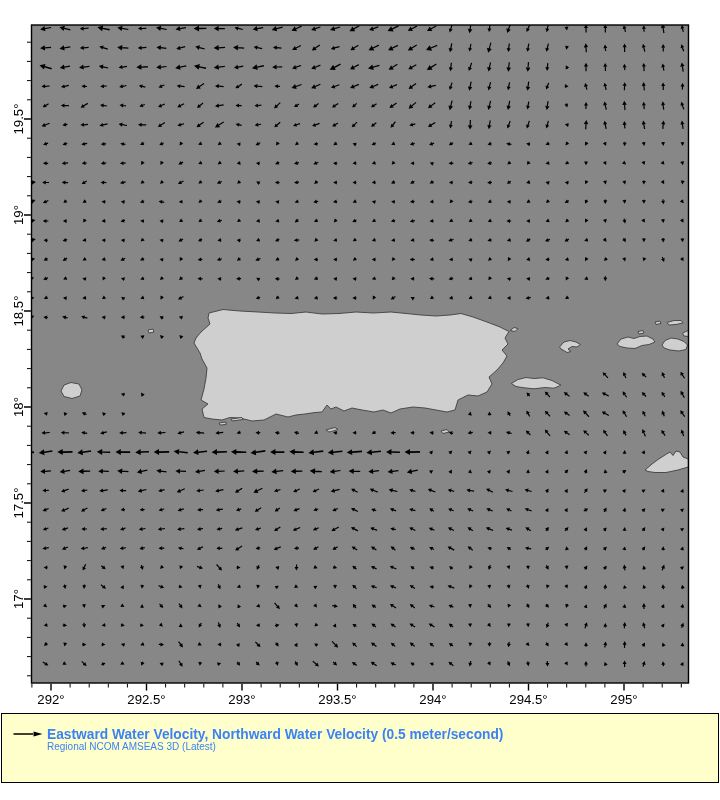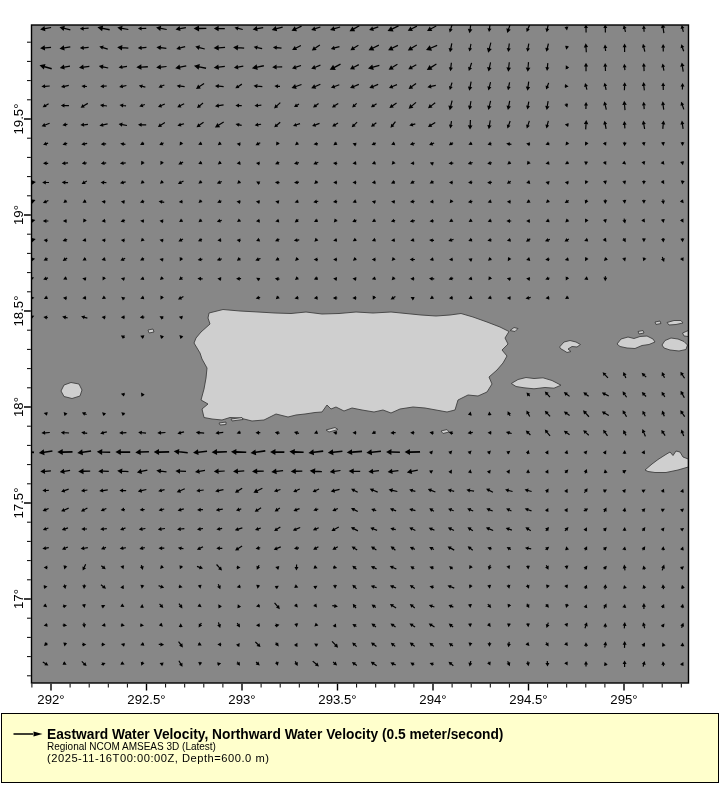--- a/index.html
+++ b/index.html
@@ -1,20 +1,20 @@
 <!DOCTYPE html>
 <html><head>
 <meta charset="utf-8">
 <style>
 html,body{margin:0;padding:0;background:#ffffff;width:720px;height:800px;overflow:hidden;}
 body{font-family:"Liberation Sans",sans-serif;}
 #fig{position:relative;width:604px;height:800px;background:#ffffff;}
 #map{position:absolute;left:0;top:0;}
 #legend{position:absolute;left:1px;top:713px;width:716px;height:68px;background:#ffffcc;border:1.7px solid #000;}
-.lt{position:absolute;left:45px;color:#000000;white-space:nowrap;}
+.lt{position:absolute;left:45px;color:#3b82f6;white-space:nowrap;}
 </style>
 </head>
 <body>
 <div id="fig">
 
 <div id="map">
 <svg width="720" height="800" viewBox="0 0 720 800">
 <defs>
           <clipPath id="pc">
             <rect x="31.5" y="25.0" width="657.0" height="658.0"></rect>
@@ -100,16 +100,15 @@
 <div id="legend">
 
 <svg width="30" height="14" style="position:absolute;left:11px;top:13px;" viewBox="0 0 30 14">
         <path fill="#000" d="M0.5 6.2H20V7.8H0.5ZM20.5 4.4L29.5 7L20.5 9.6Z"></path>
       </svg>
 
 <div class="lt" style="top:13px;font-size:13.75px;font-weight:bold;">Eastward Water Velocity, Northward Water Velocity (0.5 meter/second)</div>
 
 <div class="lt" style="top:26.9px;font-size:10px;">Regional NCOM AMSEAS 3D (Latest)</div>
 
-<div class="lt" style="top:37.9px;font-size:11.15px;letter-spacing:0.52px;">(2025-11-16T00:00:00Z, Depth=600.0 m)</div>
 
 </div>
 </div>
 
 </body></html>

